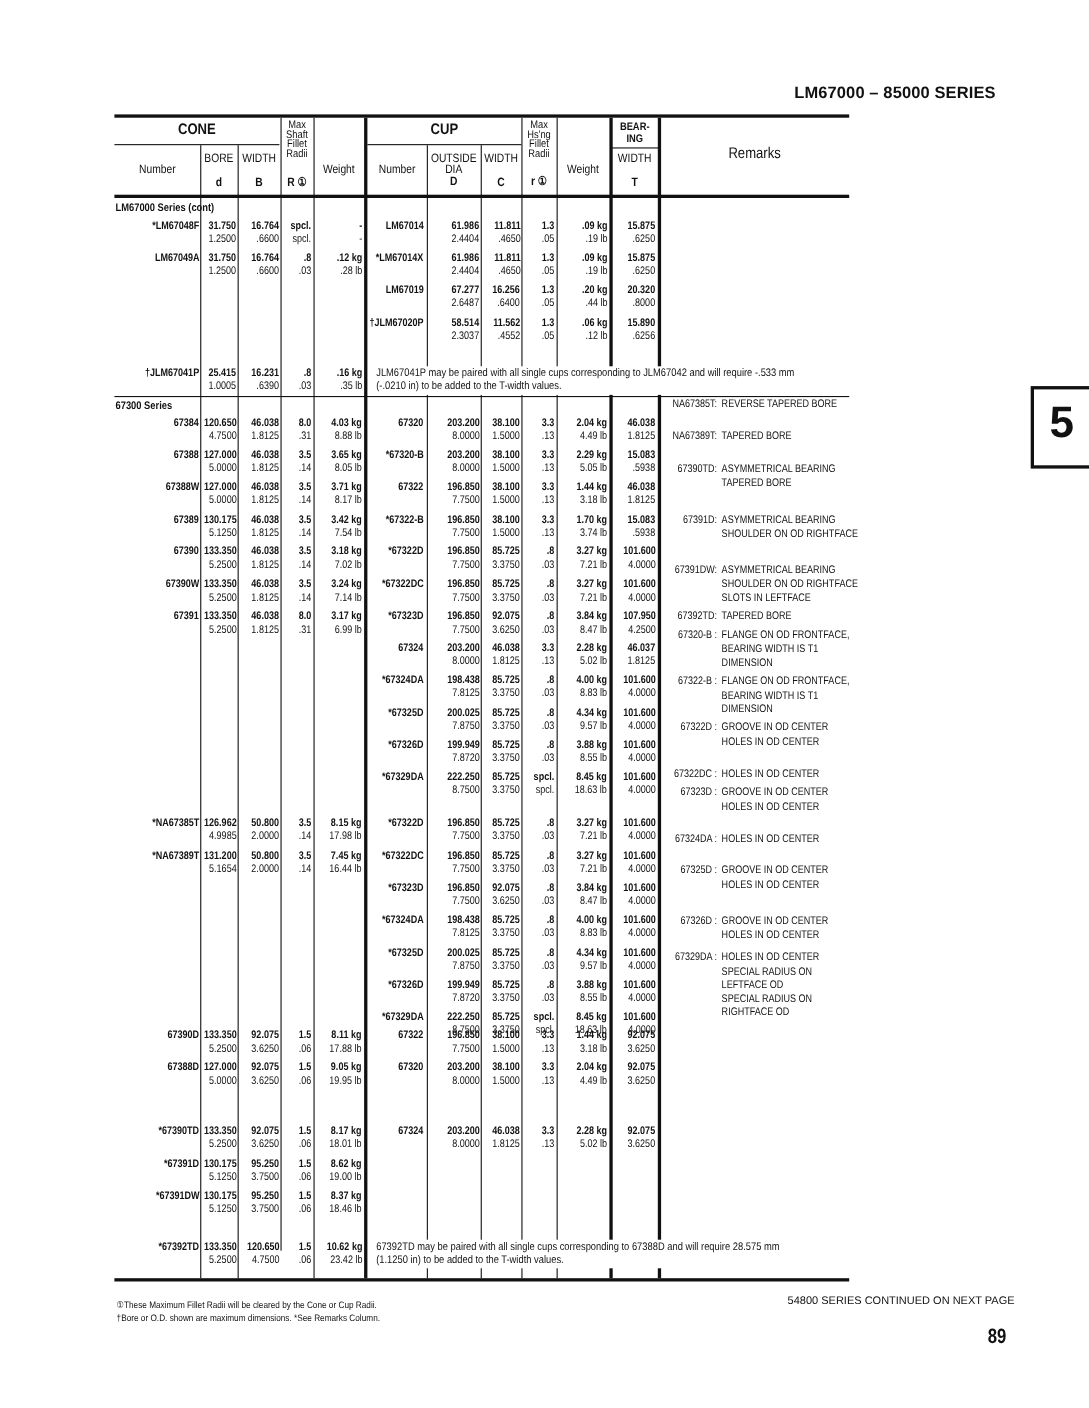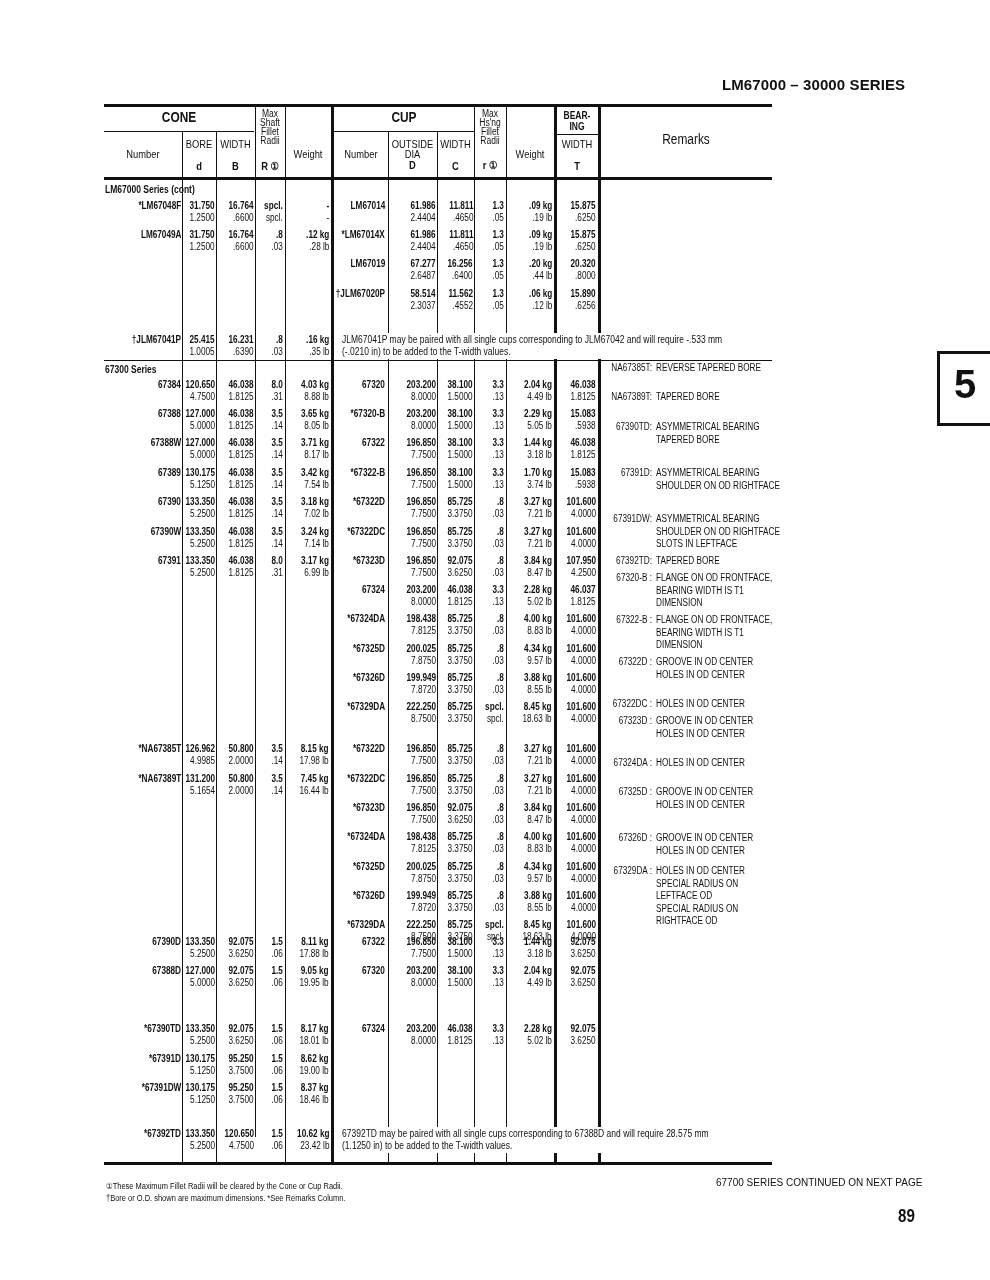--- a/index.html
+++ b/index.html
@@ -28,21 +28,21 @@
   .section-label { position:absolute; left:105px; font-size:10px; font-weight:bold; transform:scaleX(0.85); transform-origin:left top; white-space:nowrap; }
   .note-text { position:absolute; left:342px; font-size:10px; line-height:12px; white-space:nowrap; transform:scaleX(0.85); transform-origin:left top; }
   .remark { position:absolute; font-size:10px; line-height:12.5px; white-space:nowrap; transform:scaleX(0.82); transform-origin:left top; }
   .remark .rk { display:inline-block; width:56px; text-align:right; margin-right:5px; vertical-align:top; }
   .remark .rt { display:inline-block; vertical-align:top; }
   .rline { display:block; }
 </style>
 </head>
 <body>
 
-<div class="series-title">LM67000 – 30000 SERIES</div>
+<div class="series-title">LM67000 – 85000 SERIES</div>
 <div class="tab-box">
     <span>5</span>
   </div>
 
 <div>
   <div class="rule" style="left:104px;top:104px;width:668px;height:3px;"></div>
   <div class="rule" style="left:104px;top:131px;width:150px;height:1px;"></div>
   <div class="rule" style="left:334px;top:131px;width:140px;height:1px;"></div>
   <div class="rule" style="left:556px;top:134px;width:44px;height:1px;"></div>
   <div class="rule" style="left:104px;top:177px;width:668px;height:3px;"></div>
@@ -1267,21 +1267,21 @@
     <div class="remark" style="left: 606px; top: 757px;"><span class="rk">67324DA :</span><span class="rt"><span class="rline">HOLES IN OD CENTER</span></span></div>
     <div class="remark" style="left: 606px; top: 786px;"><span class="rk">67325D :</span><span class="rt"><span class="rline">GROOVE IN OD CENTER</span><span class="rline">HOLES IN OD CENTER</span></span></div>
     <div class="remark" style="left: 606px; top: 832px;"><span class="rk">67326D :</span><span class="rt"><span class="rline">GROOVE IN OD CENTER</span><span class="rline">HOLES IN OD CENTER</span></span></div>
     <div class="remark" style="left: 606px; top: 865px;"><span class="rk">67329DA :</span><span class="rt"><span class="rline">HOLES IN OD CENTER</span><span class="rline">SPECIAL RADIUS ON</span><span class="rline">LEFTFACE OD</span><span class="rline">SPECIAL RADIUS ON</span><span class="rline">RIGHTFACE OD</span></span></div>
   </div>
 
 <div class="footnotes">
   <div>①These Maximum Fillet Radii will be cleared by the Cone or Cup Radii.</div>
   <div>†Bore or O.D. shown are maximum dimensions.   *See Remarks Column.</div>
 </div>
-<div class="cont-note">67700 SERIES CONTINUED ON NEXT PAGE</div>
+<div class="cont-note">54800 SERIES CONTINUED ON NEXT PAGE</div>
 <div class="page-num">89</div>
 
 <div style="position: absolute; left: 335px; top: 333px; width: 437px; height: 26px; background: rgb(255, 255, 255);"></div>
 <div class="note-text" style="top: 334px;">
     <div>JLM67041P may be paired with all single cups corresponding to JLM67042 and will require -.533 mm</div>
     <div>(-.0210 in) to be added to the T-width values.</div>
   </div>
 <div style="position: absolute; left: 335px; top: 1127px; width: 437px; height: 26px; background: rgb(255, 255, 255);"></div>
 <div class="note-text" style="top: 1128px;">
     <div>67392TD may be paired with all single cups corresponding to 67388D and will require 28.575 mm</div>

